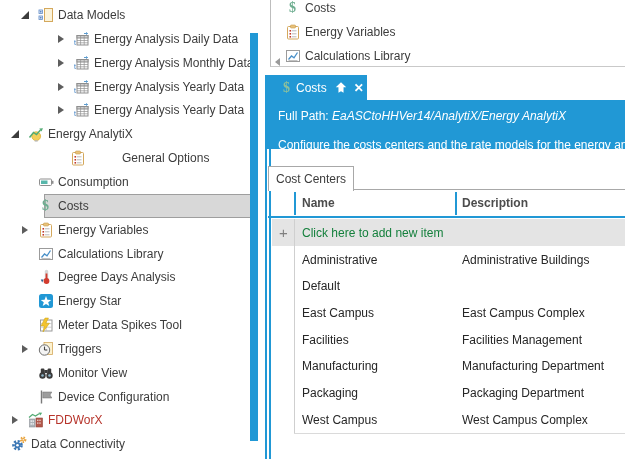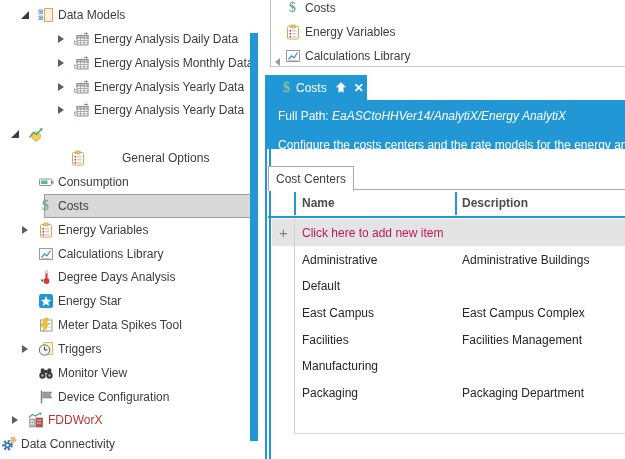--- a/index.html
+++ b/index.html
@@ -9,21 +9,21 @@
   .tree-pane{position:absolute;left:0;top:0;width:250px;height:459px;overflow:hidden;background:#fff;}
   .trow{position:absolute;left:0;width:250px;height:24px;display:flex;align-items:center;white-space:nowrap;cursor:default;}
   .trow .sel-box{position:absolute;left:44px;right:4px;top:0;bottom:0;background:#d8d8d8;border:1px solid #9e9e9e;}
   .trow > *{position:relative;}
   .exp-slot{width:17px;height:16px;flex:0 0 17px;display:flex;align-items:center;justify-content:flex-start;}
   .tri-col{width:0;height:0;border-top:4px solid transparent;border-bottom:4px solid transparent;border-left:6px solid #5d5d5d;margin-left:2px;}
   .tri-exp{width:0;height:0;border-bottom:8px solid #3c3c3c;border-left:8px solid transparent;margin-left:1px;}
   .ticon{width:17px;height:16px;flex:0 0 17px;display:inline-flex;align-items:center;justify-content:center;margin-right:3px;}
   .ticon svg{width:16px;height:16px;display:block;}
   .glyph-dollar{font-family:"Liberation Serif",serif;font-weight:bold;font-size:14px;color:#6fae91;line-height:16px;}
-  .lvl0{padding-left:0;}
+  .lvl0{padding-left:10px;}
   .lvl1{padding-left:10px;}
   .lvl2{padding-left:20px;}
   .lvl3{padding-left:56px;align-items:center;}
   .tlabel{padding-left:1px;}
   
   .tree-scrollbar{position:absolute;left:250px;top:33px;width:8px;height:408px;background:#2198d5;}
   .vline{position:absolute;top:75px;width:2px;height:384px;background:#2198d5;}
   .vline.a{left:265px;} .vline.b{left:269px;}
   
   .top-panel{position:absolute;left:270px;top:0;width:355px;height:66px;background:#fff;
@@ -50,21 +50,21 @@
             z-index:2;display:flex;align-items:center;justify-content:center;color:#3c3c3c;}
   .col-head{position:absolute;top:196px;font-weight:bold;color:#4c4c4c;}
   .col-head.name{left:302px;} .col-head.desc{left:462px;}
   .hv{position:absolute;top:192px;width:2px;height:23px;background:#2198d5;}
   .hv.v1{left:294px;} .hv.v2{left:455px;}
   .hh{position:absolute;left:268px;top:216px;width:357px;height:2px;background:#2198d5;}
   
   .add-row{position:absolute;left:272px;top:219px;width:353px;height:27px;background:#e4e4e4;
            display:flex;align-items:center;cursor:pointer;}
   .plus{position:absolute;left:7px;color:#7f7f7f;font-size:15px;line-height:1;}
-  .add-label{position:absolute;left:30px;color:#be185d;text-align:right;}
+  .add-label{position:absolute;left:30px;color:#15803d;text-align:right;}
   #gridRows{position:absolute;left:272px;top:246px;width:353px;height:233px;}
   .grow{position:absolute;left:0;width:353px;height:27px;display:flex;align-items:center;color:#262626;}
   .cell-name{position:absolute;left:30px;white-space:nowrap;}
   .cell-desc{position:absolute;left:190px;white-space:nowrap;}
   .gutter-line{position:absolute;left:294px;top:219px;width:1px;height:214px;background:#cfcfcf;}
   .table-bottom{position:absolute;left:294px;top:433px;width:331px;height:1px;background:#dadada;}
 </style>
 </head>
 <body>
 
@@ -163,20 +163,21 @@
           <span class="tri-exp"></span>
         </span>
         <span class="ticon">
           <svg viewBox="0 0 16 16">
             <circle cx="8.2" cy="10.2" r="4.4" fill="#f3cf5a" stroke="#dcb138" stroke-width="0.8"></circle>
             <rect x="6.7" y="14.2" width="3" height="1.4" fill="#b9b9b9"></rect>
             <polyline points="1.5,11.5 5.5,6.5 8.5,8.5 12.5,4" fill="none" stroke="#53ab74" stroke-width="1.5"></polyline>
             <polygon points="11.3,2.6 15,2.2 13.5,5.6" fill="#53ab74"></polygon>
           </svg>
         </span>
+        <span class="tlabel">Energy AnalytiX</span>
       </div>
       <div class="trow lvl2" style="top: 146.1px; gap: 32px;">
         <span class="exp-slot"></span>
         <span class="ticon">
           <svg viewBox="0 0 16 16">
             <rect x="2.5" y="2.5" width="11" height="12.5" rx="1" fill="#fff" stroke="#d4a85c"></rect>
             <rect x="5.5" y="1" width="5" height="3" rx="0.8" fill="#e8c27a" stroke="#c89a4e" stroke-width="0.6"></rect>
             <rect x="4.5" y="6" width="1.6" height="1.6" fill="#c0392b"></rect>
             <rect x="4.5" y="9" width="1.6" height="1.6" fill="#c0392b"></rect>
             <rect x="4.5" y="12" width="1.6" height="1.6" fill="#c0392b"></rect>
@@ -429,22 +430,27 @@
       <div class="grow" style="top: 53.4px;">
         <span class="cell-name">East Campus</span>
         <span class="cell-desc">East Campus Complex</span>
       </div>
       <div class="grow" style="top: 80.1px;">
         <span class="cell-name">Facilities</span>
         <span class="cell-desc">Facilities Management</span>
       </div>
       <div class="grow" style="top: 106.8px;">
         <span class="cell-name">Manufacturing</span>
+        <span class="cell-desc">Manufacturing Department</span>
       </div>
       <div class="grow" style="top: 133.5px;">
         <span class="cell-name">Packaging</span>
         <span class="cell-desc">Packaging Department</span>
       </div>
+      <div class="grow" style="top: 160.2px;">
+        <span class="cell-name">West Campus</span>
+        <span class="cell-desc">West Campus Complex</span>
+      </div>
     </div>
   <div class="gutter-line"></div>
   <div class="table-bottom"></div>
 
 </div>
 
 </body></html>

